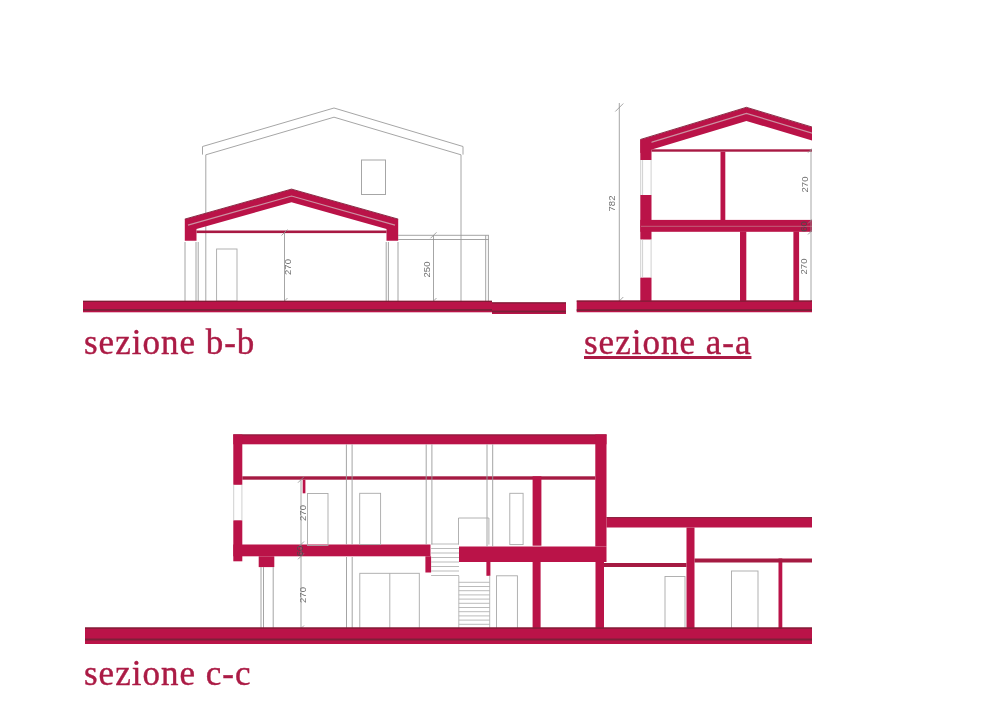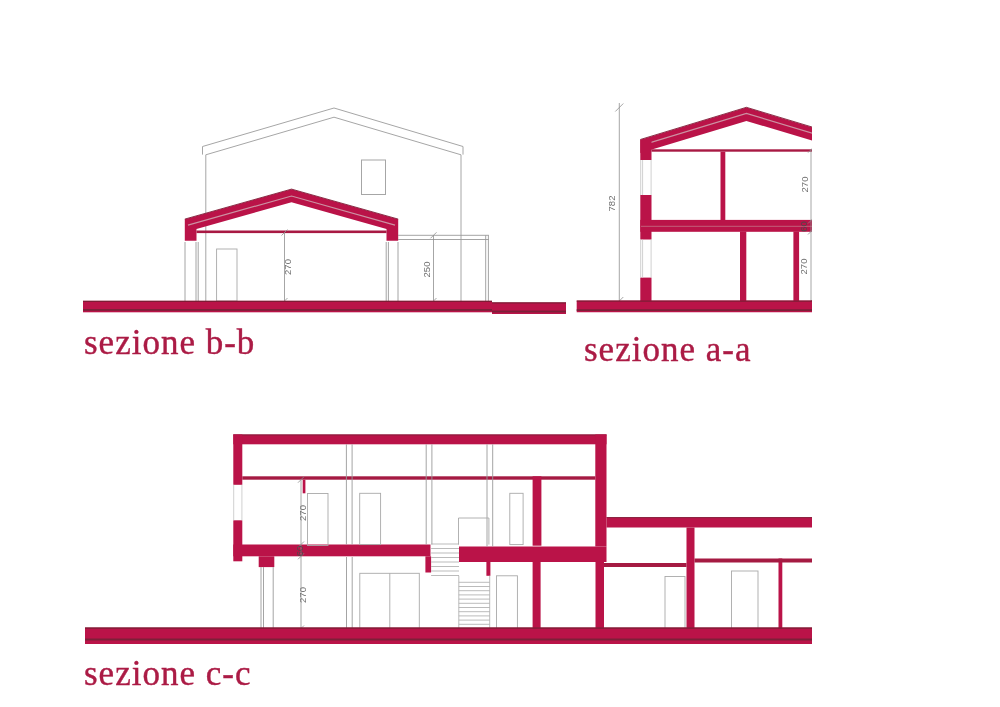--- a/index.html
+++ b/index.html
@@ -245,15 +245,15 @@
   <text x="305.5" y="486" font-family="Liberation Sans, sans-serif" font-size="9.5" fill="#707070" text-anchor="middle" transform="rotate(-90 305.5 486)">270</text>
   <text x="303.5" y="523.9" font-family="Liberation Sans, sans-serif" font-size="9.5" fill="#4a4a4a" text-anchor="middle" transform="rotate(-90 303.5 523.9)">60</text>
   <text x="305.5" y="568" font-family="Liberation Sans, sans-serif" font-size="9.5" fill="#707070" text-anchor="middle" transform="rotate(-90 305.5 568)">270</text>
 
   <rect x="85" y="600.5" width="899" height="16.5" fill="#ba1348"></rect>
   <rect x="85" y="600.5" width="899" height="1.1" fill="#6e2030"></rect>
   <rect x="85" y="611.5" width="899" height="2" fill="#7c2038"></rect>
 </g>
 </svg>
 <div class="lbl" style="left:84px;top:296px;">sezione b-b</div>
-<div class="lbl" style="left:584px;top:303px;">sezione a-a</div>
+<div class="lbl" style="left:584px;top:296px;text-decoration:underline;">sezione a-a</div>
 <div class="lbl" style="left:84px;top:627px;text-align:center;">sezione c-c</div>
 </div>
 
 </body></html>

